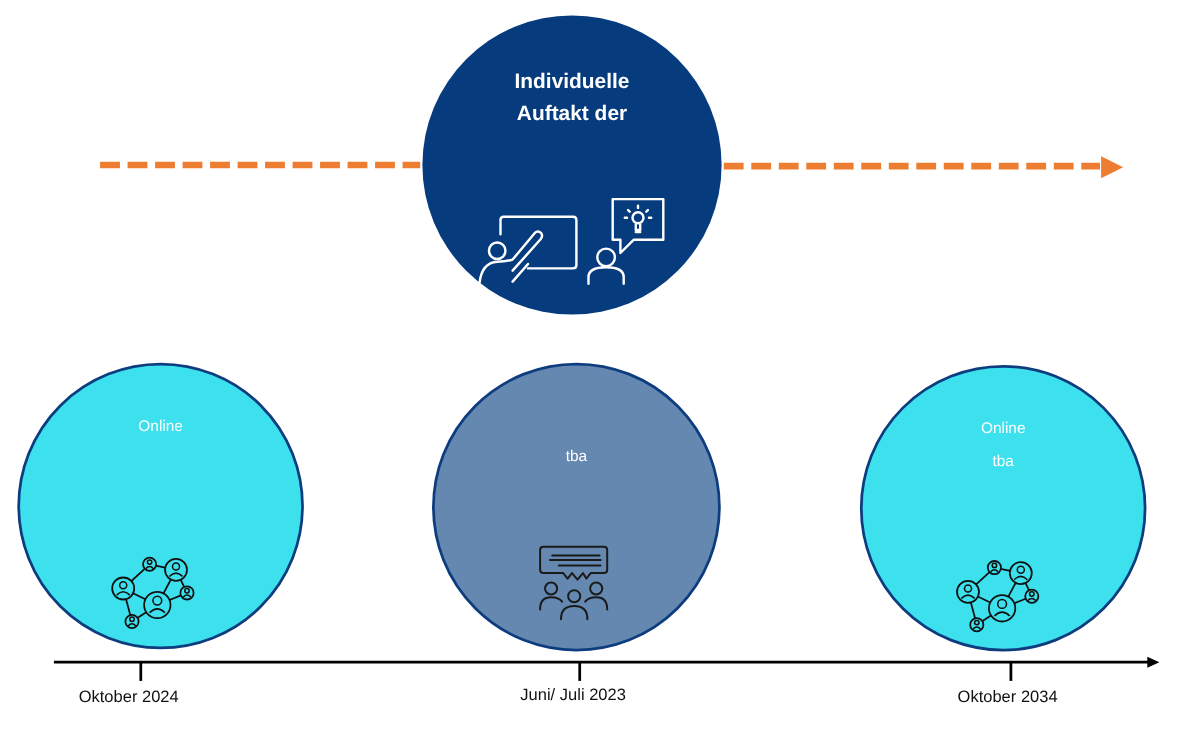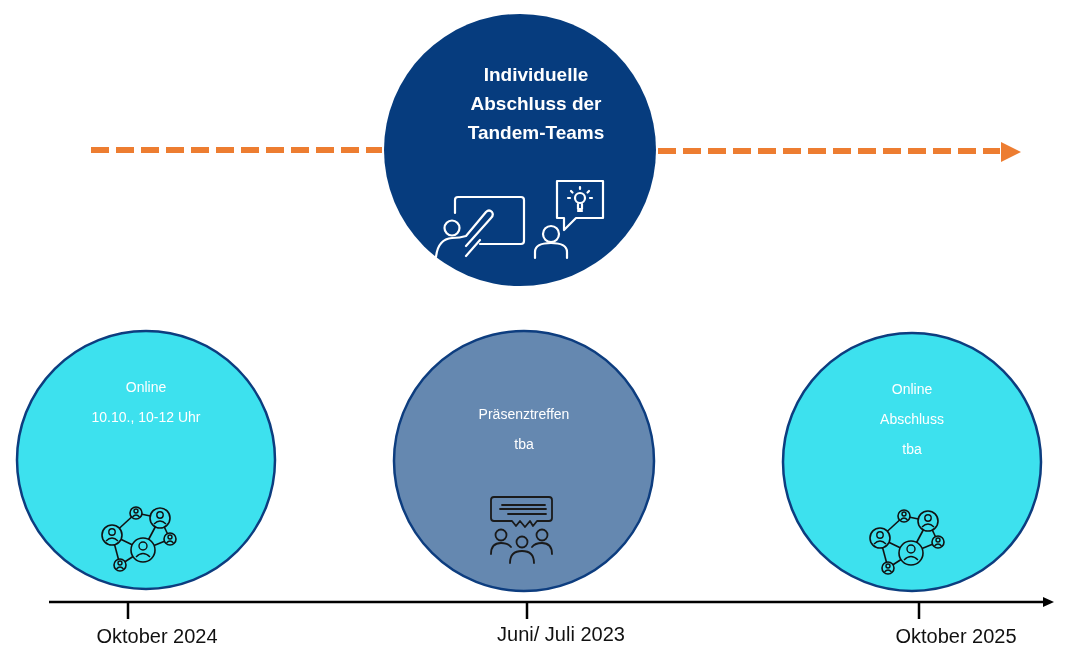--- a/index.html
+++ b/index.html
@@ -3,22 +3,22 @@
   <meta charset="utf-8">
   <style>
     html, body { margin: 0; padding: 0; background: #ffffff; }
     body { width: 1070px; height: 669px; position: relative; overflow: hidden;
            font-family: "Liberation Sans", "DejaVu Sans", sans-serif; }
     svg.stage { position: absolute; left: 0; top: 0; width: 1070px; height: 669px; }
     .circle-label { position: absolute; text-align: center; color: #ffffff;
                     font-family: "Liberation Sans", sans-serif; font-size: 14px; line-height: 30px; }
     .circle-label.bold { font-weight: bold; }
     .circle-label span { display: block; white-space: nowrap; }
-    .tick-label { position: absolute; color: #111; font-size: 20px; white-space: nowrap;
-                  font-family: "Liberation Sans", sans-serif; transform: translateX(-50%); margin-left: 40px; }
+    .tick-label { position: absolute; color: #111; font-size: 15px; white-space: nowrap;
+                  font-family: "Liberation Sans", sans-serif; transform: translateX(-50%); }
   </style>
 </head>
 <body>
 
 <svg class="stage" viewBox="0 0 1070 669" xmlns="http://www.w3.org/2000/svg">
   <defs>
     <g id="net-icon">
       <g stroke="#111" stroke-width="1.6" fill="none">
         <line x1="41" y1="18" x2="65" y2="23"></line>
         <line x1="41" y1="18" x2="17" y2="40"></line>
@@ -100,37 +100,33 @@
 
   <g>
     <line x1="49" y1="602" x2="1044" y2="602" stroke="#000" stroke-width="2.5"></line>
     <polygon points="1043,597 1054,602 1043,607" fill="#000"></polygon>
     <line x1="128" y1="602" x2="128" y2="619" stroke="#000" stroke-width="2.5"></line>
     <line x1="527" y1="602" x2="527" y2="619" stroke="#000" stroke-width="2.5"></line>
     <line x1="919" y1="602" x2="919" y2="619" stroke="#000" stroke-width="2.5"></line>
   </g>
 </svg>
 
-<div class="circle-label bold" style="left:436px; top:60px; width:200px; line-height:29px; font-size:19px;">
+<div class="circle-label bold" style="left:420px; top:60px; width:200px; line-height:29px; font-size:19px;">
   <span>Individuelle</span>
-  <span>Abschluss der</span>
-  <span>Tandem-Teams</span>
+  <span>Auftakt der</span>
 </div>
 
 <div class="circle-label" style="left:46px; top:372px; width:200px;">
   <span>Online</span>
-  <span>10.10., 10-12 Uhr</span>
 </div>
 
 <div class="circle-label" style="left:424px; top:399px; width:200px;">
-  <span>Präsenztreffen</span>
   <span>tba</span>
 </div>
 
 <div class="circle-label" style="left:812px; top:374px; width:200px;">
   <span>Online</span>
-  <span>Abschluss</span>
   <span>tba</span>
 </div>
 
 <div class="tick-label" style="left:117px; top:625px;">Oktober 2024</div>
 <div class="tick-label" style="left:521px; top:623px;">Juni/ Juli 2023</div>
-<div class="tick-label" style="left:916px; top:625px;">Oktober 2025</div>
+<div class="tick-label" style="left:916px; top:625px;">Oktober 2034</div>
 
 </body></html>

